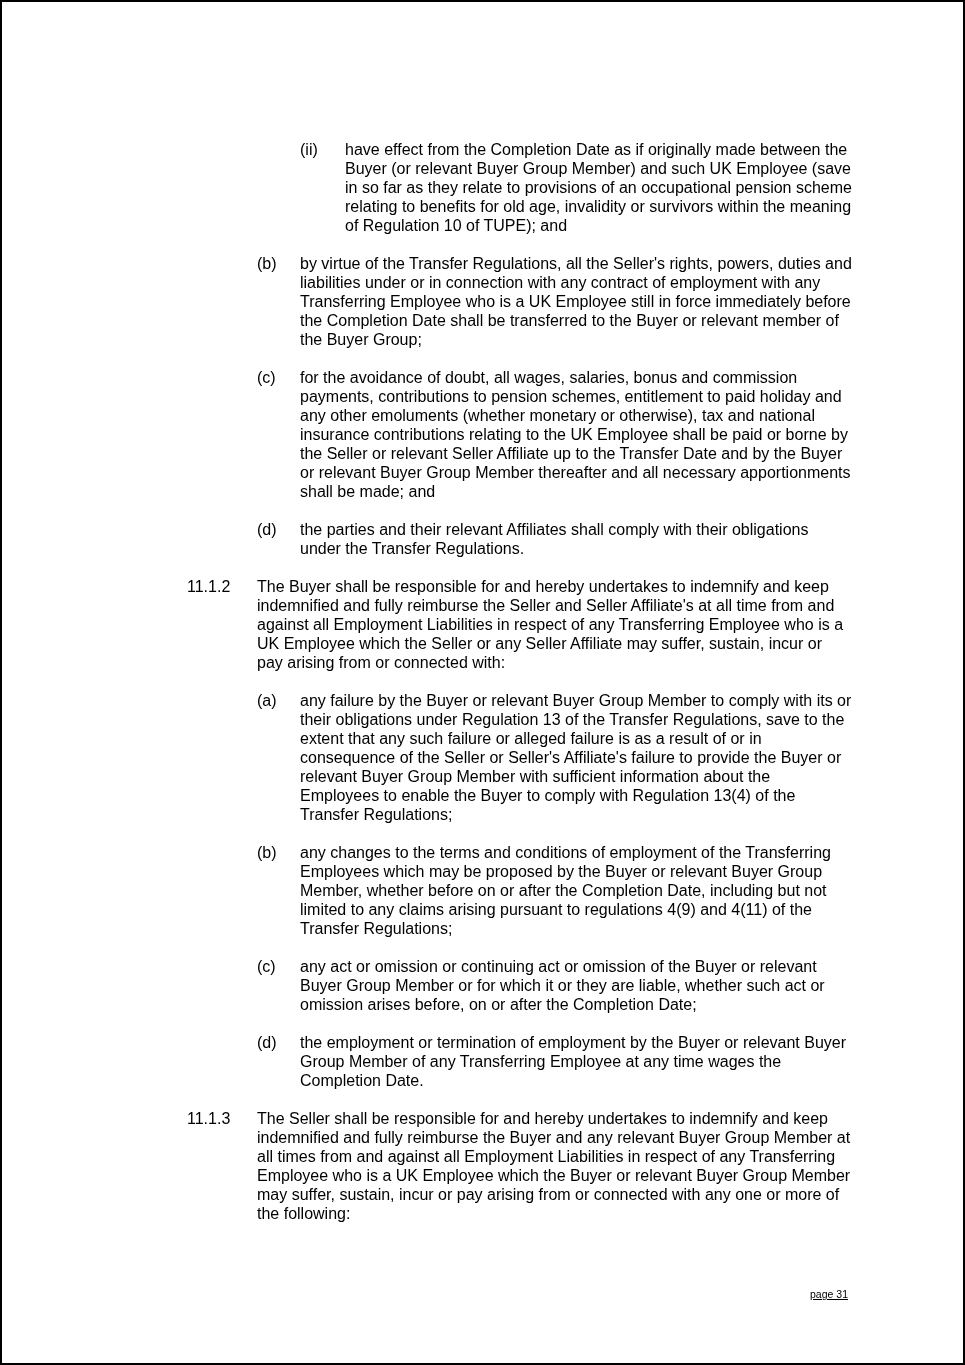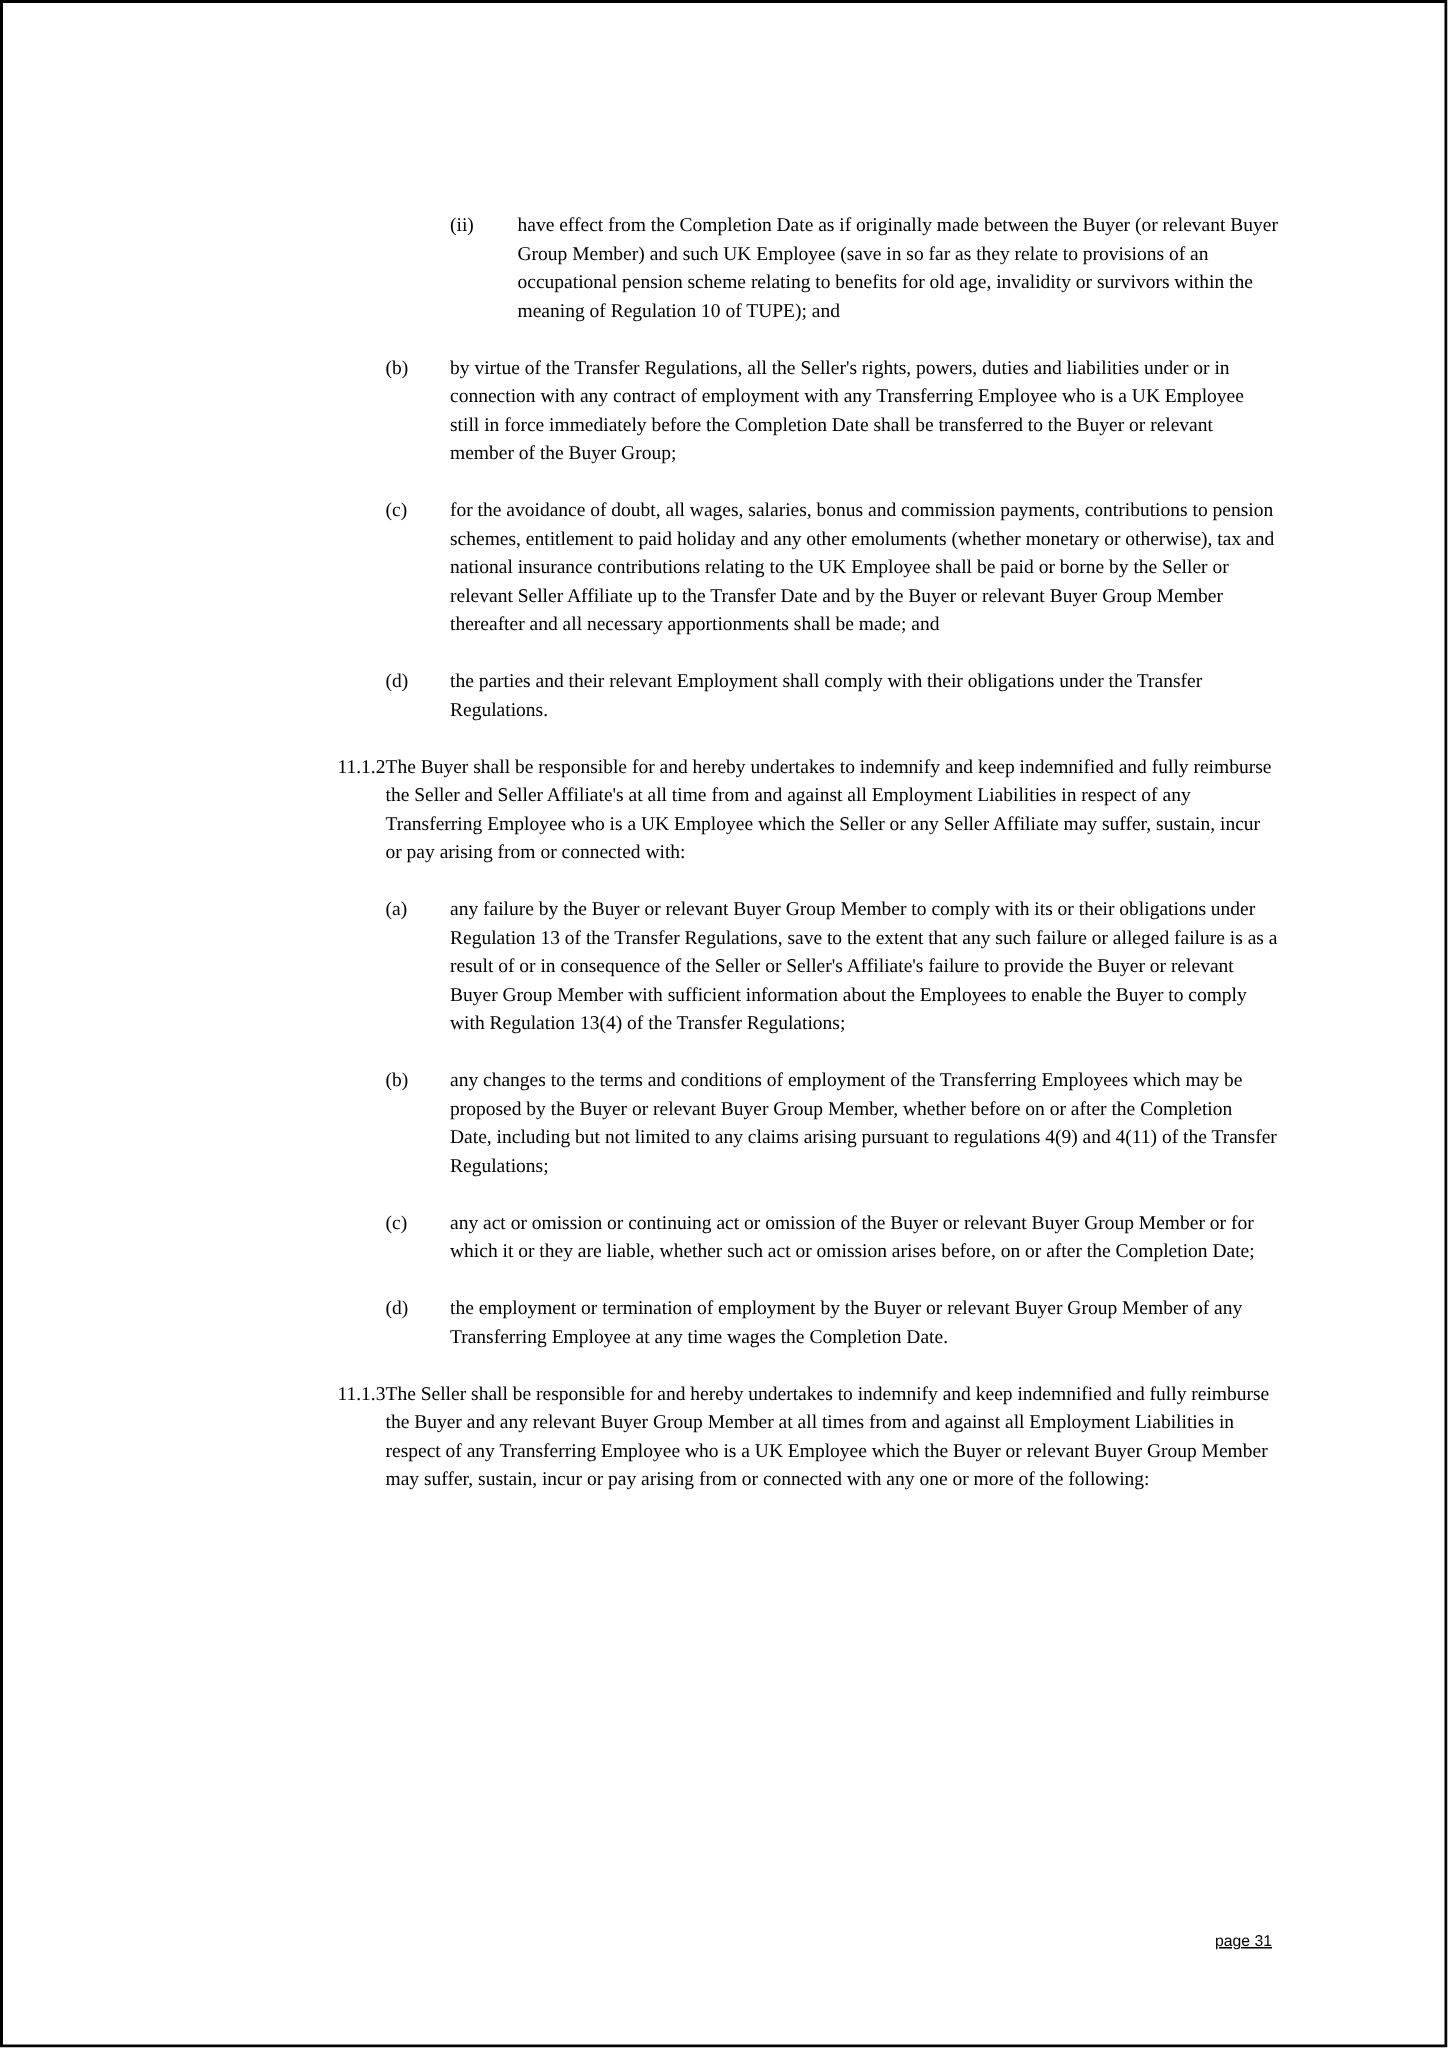--- a/index.html
+++ b/index.html
@@ -17,28 +17,27 @@
   .content {
     position: absolute;
     left: 185px;
     top: 138px;
     width: 665px;
   }
   .row {
     display: flex;
     align-items: flex-start;
     margin-bottom: 19px;
-    font-size: 13px;
+    font-size: 16px;
     line-height: 19px;
     text-align: left;
-    font-family: Liberation Serif, serif;
   }
   .row .lbl { flex: 0 0 auto; }
   .row .txt { flex: 1 1 auto; }
-  .l1 .lbl { width: 70px; text-align: right; }
+  .l1 .lbl { width: 70px; }
   .l2 { margin-left: 70px; }
   .l2 .lbl { width: 43px; }
   .l3 { margin-left: 113px; }
   .l3 .lbl { width: 45px; }
   .footer {
     position: absolute;
     right: 115px;
     top: 1286px;
     font-size: 10.5px;
     line-height: 13px;
@@ -62,21 +61,21 @@
       <span class="txt">by virtue of the Transfer Regulations, all the Seller's rights, powers, duties and liabilities under or in connection with any contract of employment with any Transferring Employee who is a UK Employee still in force immediately before the Completion Date shall be transferred to the Buyer or relevant member of the Buyer Group;</span>
     </div>
 
     <div class="row l2">
       <span class="lbl">(c)</span>
       <span class="txt">for the avoidance of doubt, all wages, salaries, bonus and commission payments, contributions to pension schemes, entitlement to paid holiday and any other emoluments (whether monetary or otherwise), tax and national insurance contributions relating to the UK Employee shall be paid or borne by the Seller or relevant Seller Affiliate up to the Transfer Date and by the Buyer or relevant Buyer Group Member thereafter and all necessary apportionments shall be made; and</span>
     </div>
 
     <div class="row l2">
       <span class="lbl">(d)</span>
-      <span class="txt">the parties and their relevant Employment shall comply with their obligations under the Transfer Regulations.</span>
+      <span class="txt">the parties and their relevant Affiliates shall comply with their obligations under the Transfer Regulations.</span>
     </div>
 
     <div class="row l1">
       <span class="lbl">11.1.2</span>
       <span class="txt">The Buyer shall be responsible for and hereby undertakes to indemnify and keep indemnified and fully reimburse the Seller and Seller Affiliate's at all time from and against all Employment Liabilities in respect of any Transferring Employee who is a UK Employee which the Seller or any Seller Affiliate may suffer, sustain, incur or pay arising from or connected with:</span>
     </div>
 
     <div class="row l2">
       <span class="lbl">(a)</span>
       <span class="txt">any failure by the Buyer or relevant Buyer Group Member to comply with its or their obligations under Regulation 13 of the Transfer Regulations, save to the extent that any such failure or alleged failure is as a result of or in consequence of the Seller or Seller's Affiliate's failure to provide the Buyer or relevant Buyer Group Member with sufficient information about the Employees to enable the Buyer to comply with Regulation 13(4) of the Transfer Regulations;</span>

